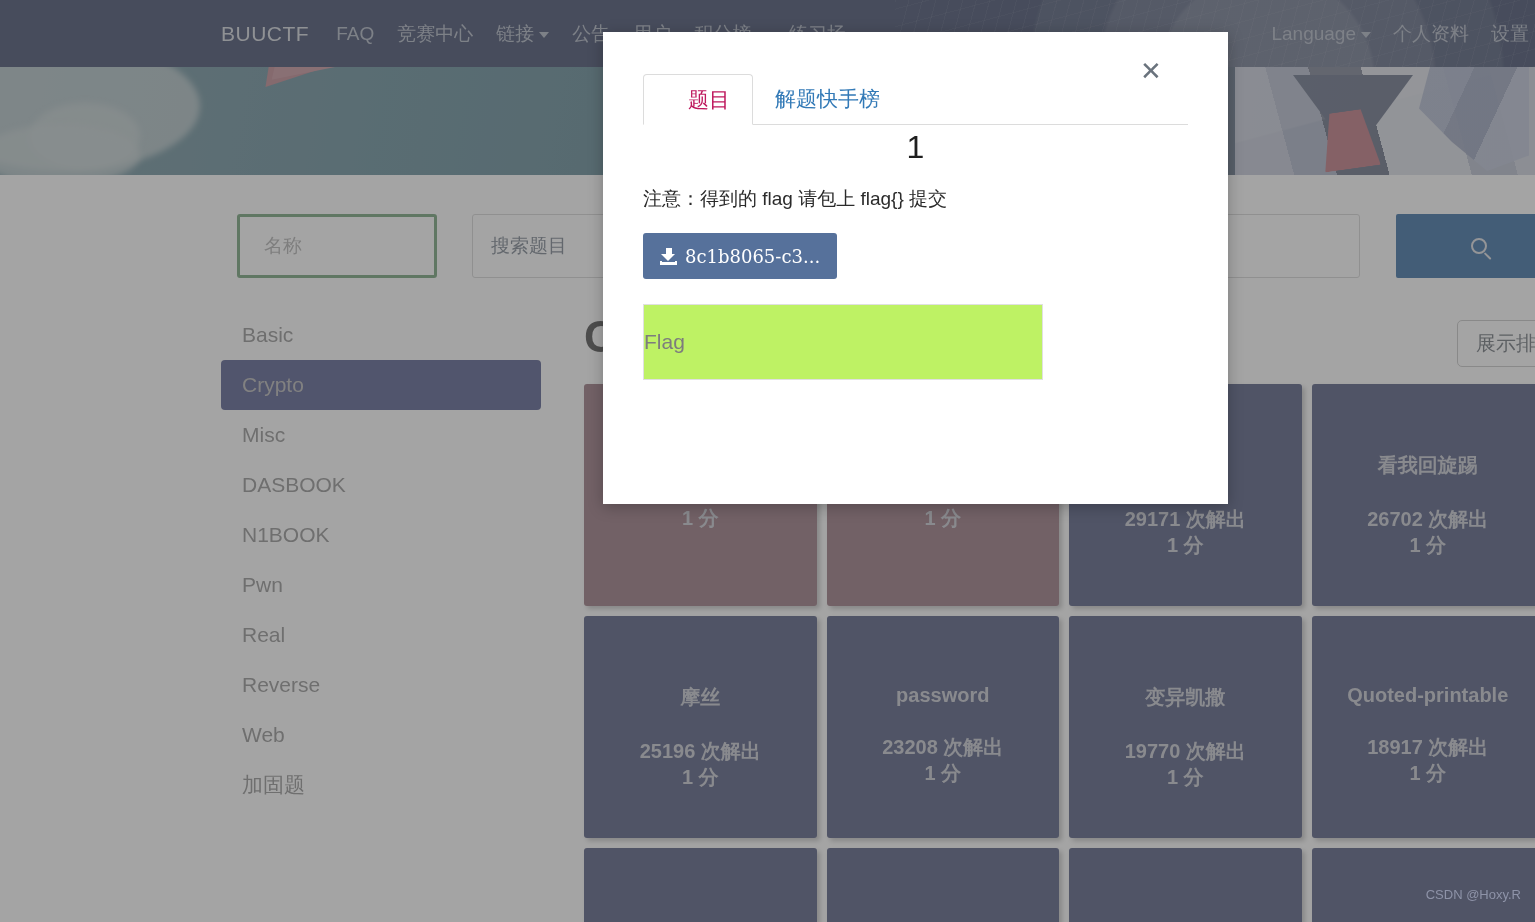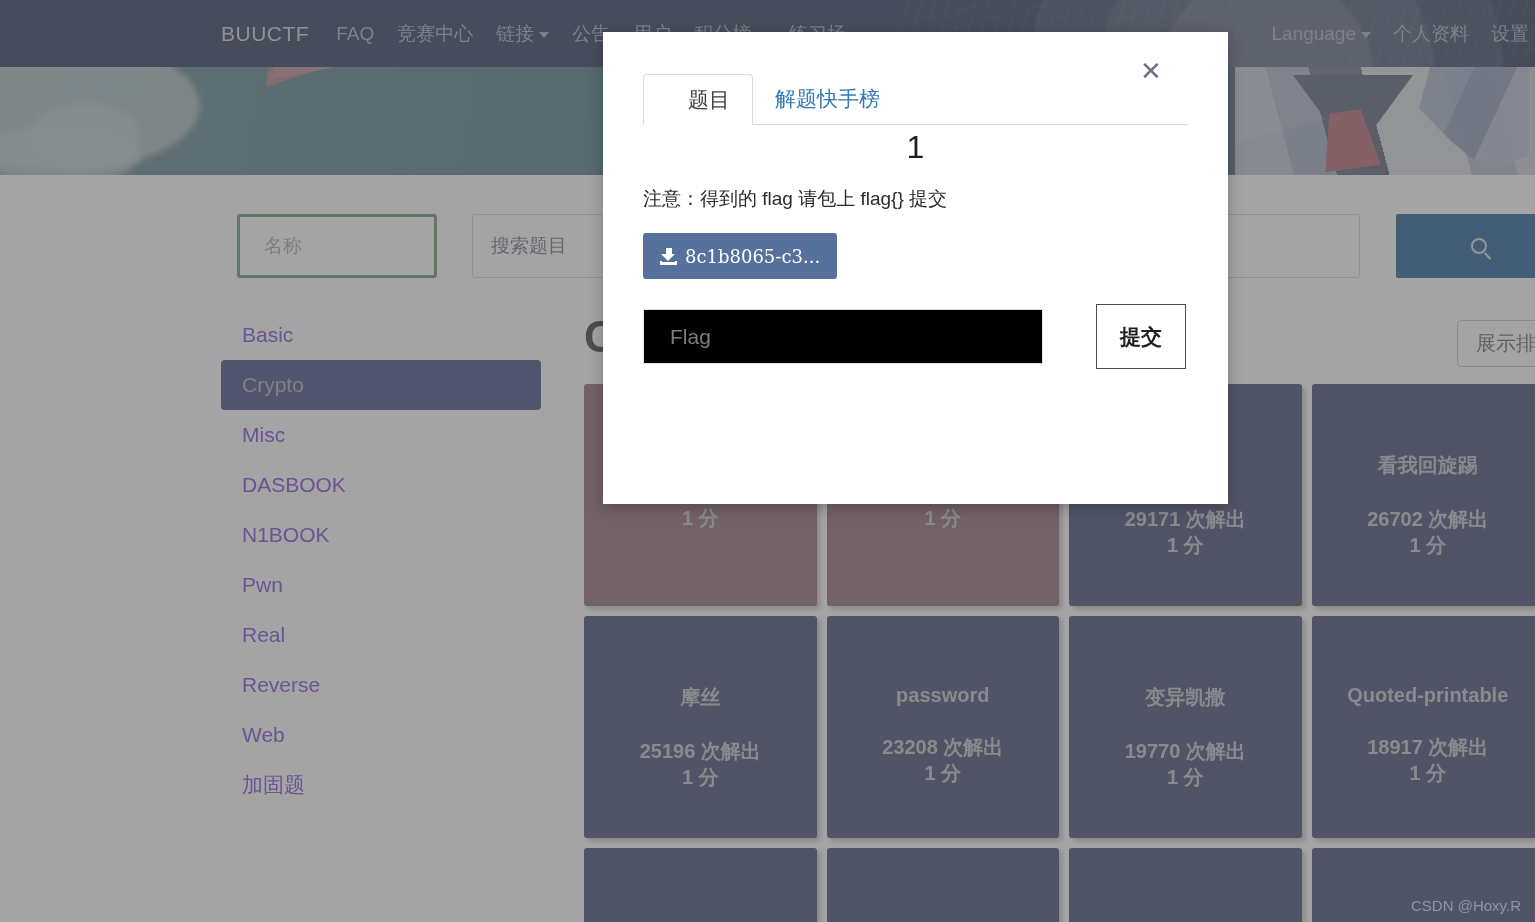--- a/index.html
+++ b/index.html
@@ -218,21 +218,21 @@
   #sidebar {
     position: absolute;
     left: 221px; top: 310px;
     width: 320px;
   }
   .side-item {
     height: 50px;
     display: flex;
     align-items: center;
     padding-left: 21px;
-    color: #6d28d9;
+    color: #737373;
     font-size: 21px;
     border-radius: 4px;
   }
   .side-item.active {
     background: #27306e;
     color: #a3a3a3;
   }
 
   
   #main-heading {
@@ -290,23 +290,23 @@
     white-space: nowrap;
     margin-bottom: 28px;
   }
   .card-solves { font-size: 20px; font-weight: 700; line-height: 1.28; }
   .card-points { font-size: 20px; font-weight: 700; line-height: 1.28; }
   .card.empty { padding-top: 0; }
 
   
   #watermark {
     position: absolute;
-    right: 14px; bottom: 8px;
+    right: 14px; bottom: 20px;
     color: #8e93a8;
-    font-size: 15px;
+    font-size: 13px;
     z-index: 40;
     white-space: nowrap;
   }
 
   
   #overlay {
     position: absolute;
     inset: 0;
     background: rgba(108,108,108,0.62);
     z-index: 20;
@@ -332,21 +332,21 @@
   .mtab {
     display: flex;
     align-items: center;
     padding: 0 22px;
     font-size: 21px;
     color: #337ab7;
     position: relative;
     top: 0;
   }
   .mtab.active {
-    color: #404040;
+    color: #be185d;
     background: #ffffff;
     border: 1px solid #dcdcdc;
     border-bottom: 1px solid #ffffff;
     border-radius: 4px 4px 0 0;
     margin-bottom: -1px;
     padding-left: 44px;
   }
   #modal-close {
     position: absolute;
     right: 20px; top: -20px;
@@ -418,26 +418,25 @@
     border-bottom: 3px solid #ffffff;
   }
   #submit-row {
     display: flex;
     align-items: center;
     margin: 25px 0 0 40px;
     gap: 53px;
   }
   #flag-input {
     width: 400px;
-    height: 55px;
-    background: #000000;
+    height: 76px;
+    background: #bef264;
     border: 1px solid #e0e0e0;
     display: flex;
     align-items: center;
-    padding-left: 26px;
     color: #7d7d7d;
     font-size: 21px;
   }
   #submit-btn {
     width: 90px;
     height: 65px;
     background: #ffffff;
     border: 1px solid #4a4a4a;
     display: flex;
     align-items: center;
@@ -636,19 +635,18 @@
       <span class="dl-icon">
         <span class="arrow"></span>
           <span class="head"></span>
           <span class="tray"></span>
       </span>
       <span>8c1b8065-c3...</span>
     </div>
 
     <div id="submit-row">
       <div id="flag-input">Flag</div>
-      <div id="submit-btn">提交</div>
     </div>
   </div>
 
   <div id="watermark">CSDN @Hoxy.R</div>
 
 </div>
 
 </body></html>

